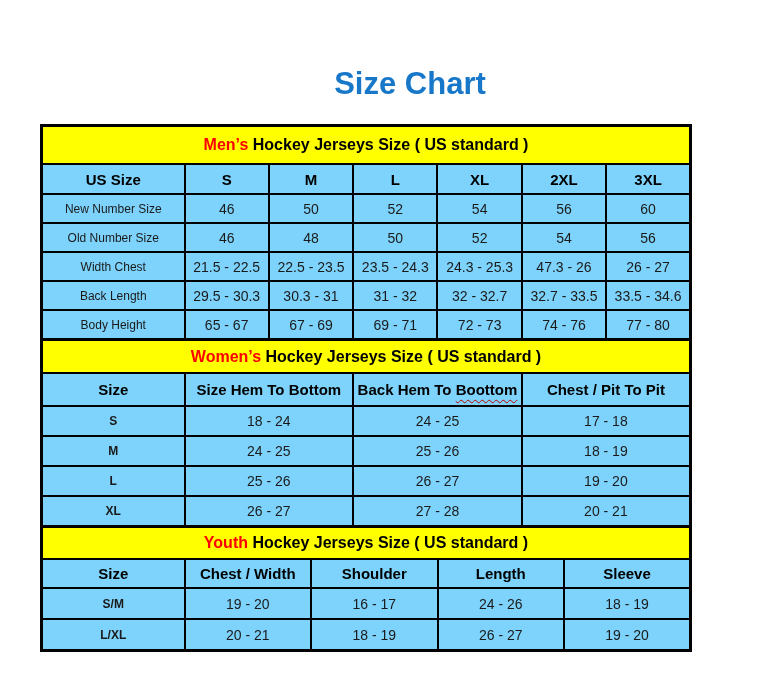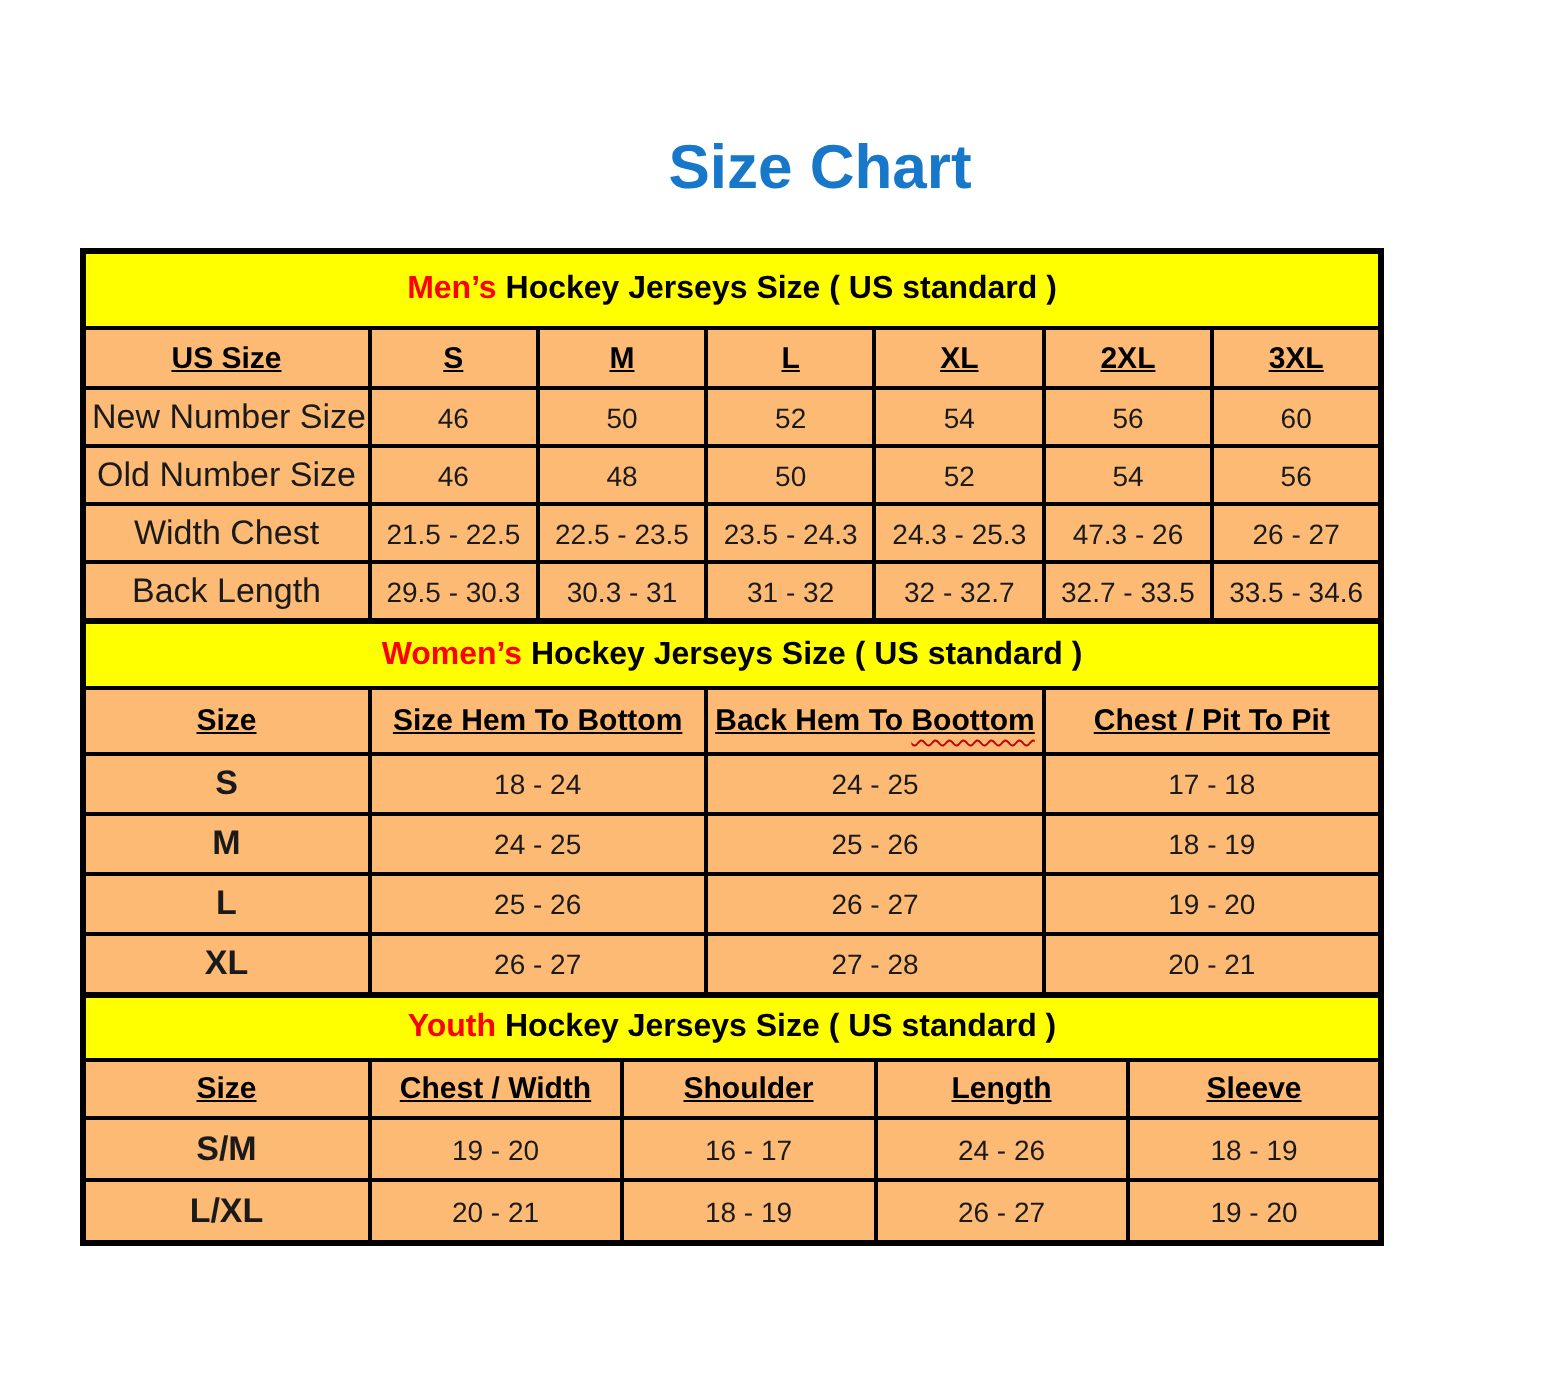--- a/index.html
+++ b/index.html
@@ -28,21 +28,21 @@
     padding-left: 44px;
   }
   .chart-stack {
     margin: 22px 0 0 40px;
     width: 697px;
   }
   table.size-table {
     border-collapse: collapse;
     table-layout: fixed;
     width: 652px;
-    background: #fdba74;
+    background: #7dd3fc;
   }
   table.size-table + table.size-table {
     margin-top: -3px; 
   }
   table.size-table, table.size-table th, table.size-table td {
     border: 2px solid #000000;
   }
   table.size-table {
     border-width: 3px;
   }
@@ -62,24 +62,23 @@
     color: #000000;
   }
   .band-hl {
     color: #ff0000;
     font-weight: bold;
   }
   .cols-row th {
     font-weight: bold;
     font-size: 15px;
     color: #000000;
-    text-decoration: underline;
   }
   th.row-label {
-    font-size: 17px;
+    font-size: 12px;
   }
   
   table.sec-men th.row-label { font-weight: normal; }
   table.sec-women th.row-label, table.sec-youth th.row-label { font-weight: bold; }
 
   
   table.sec-men   .band-cell { height: 32px; }
   table.sec-men   .cols-row th { height: 24px; }
   table.sec-men   tbody th, table.sec-men tbody td { height: 23px; }
   table.sec-women .band-cell { height: 27px; }
@@ -163,20 +162,29 @@
           </tr>
           <tr>
             <th class="row-label">Back Length</th>
             <td>29.5 - 30.3</td>
             <td>30.3 - 31</td>
             <td>31 - 32</td>
             <td>32 - 32.7</td>
             <td>32.7 - 33.5</td>
             <td>33.5 - 34.6</td>
           </tr>
+          <tr>
+            <th class="row-label">Body Height</th>
+            <td>65 - 67</td>
+            <td>67 - 69</td>
+            <td>69 - 71</td>
+            <td>72 - 73</td>
+            <td>74 - 76</td>
+            <td>77 - 80</td>
+          </tr>
         </tbody>
     </table>
 
     <table class="size-table sec-women">
       <colgroup>
         <col class="c-label">
           <col>
           <col>
           <col>
       </colgroup>

